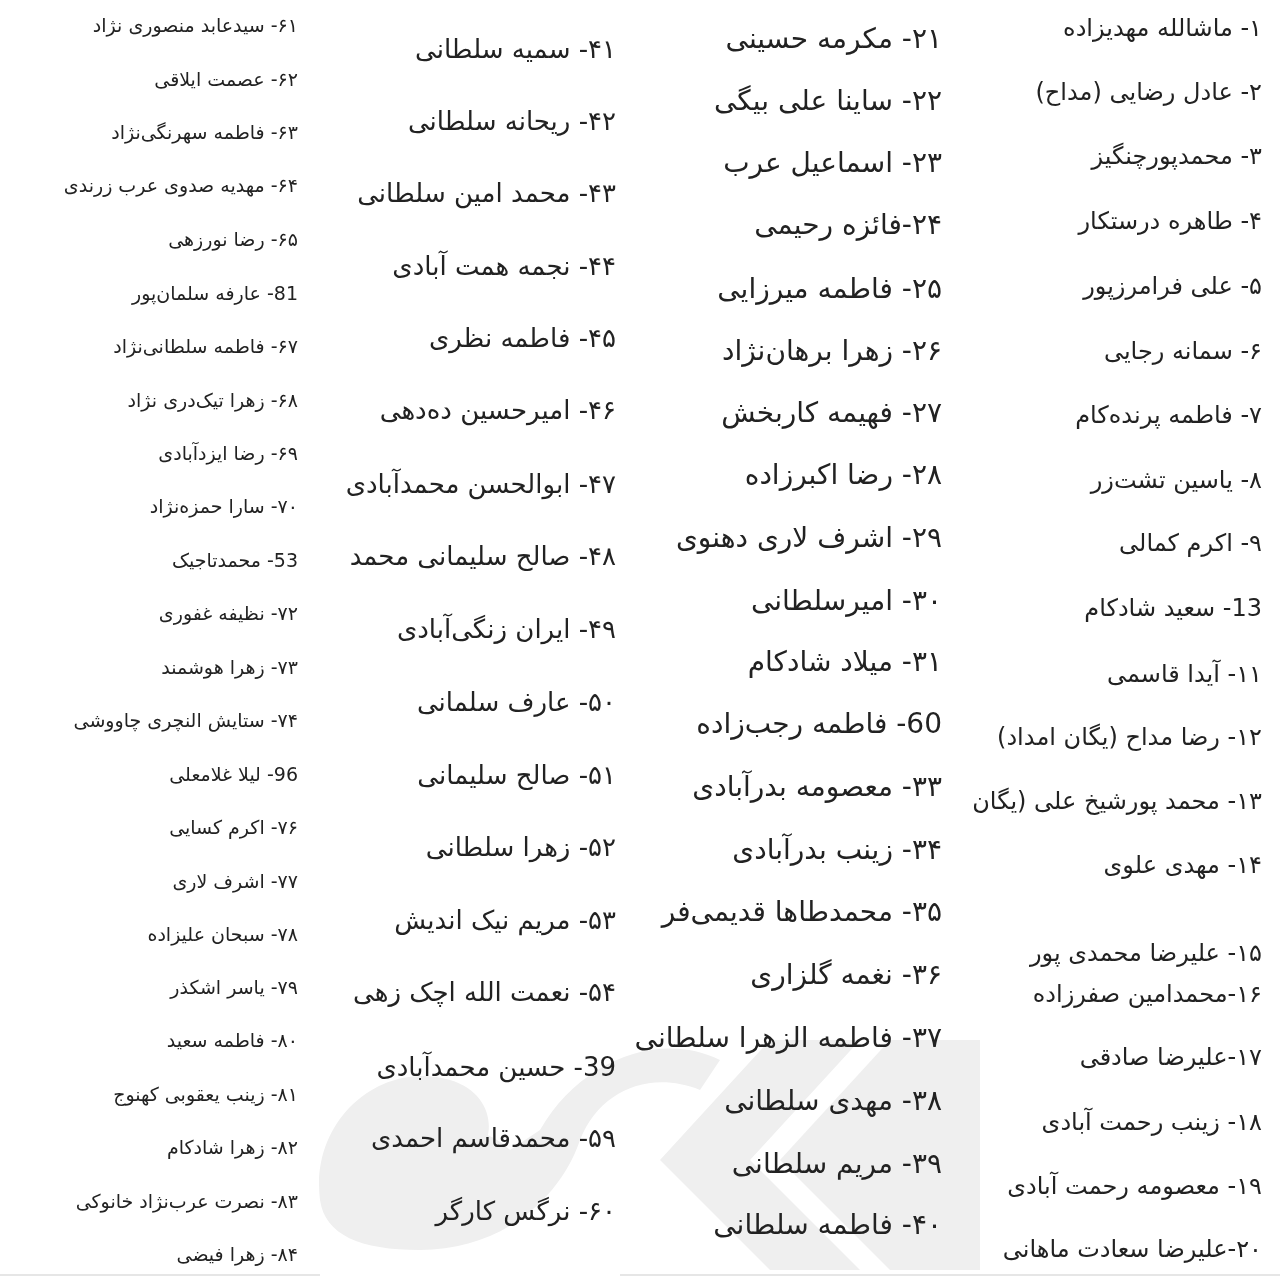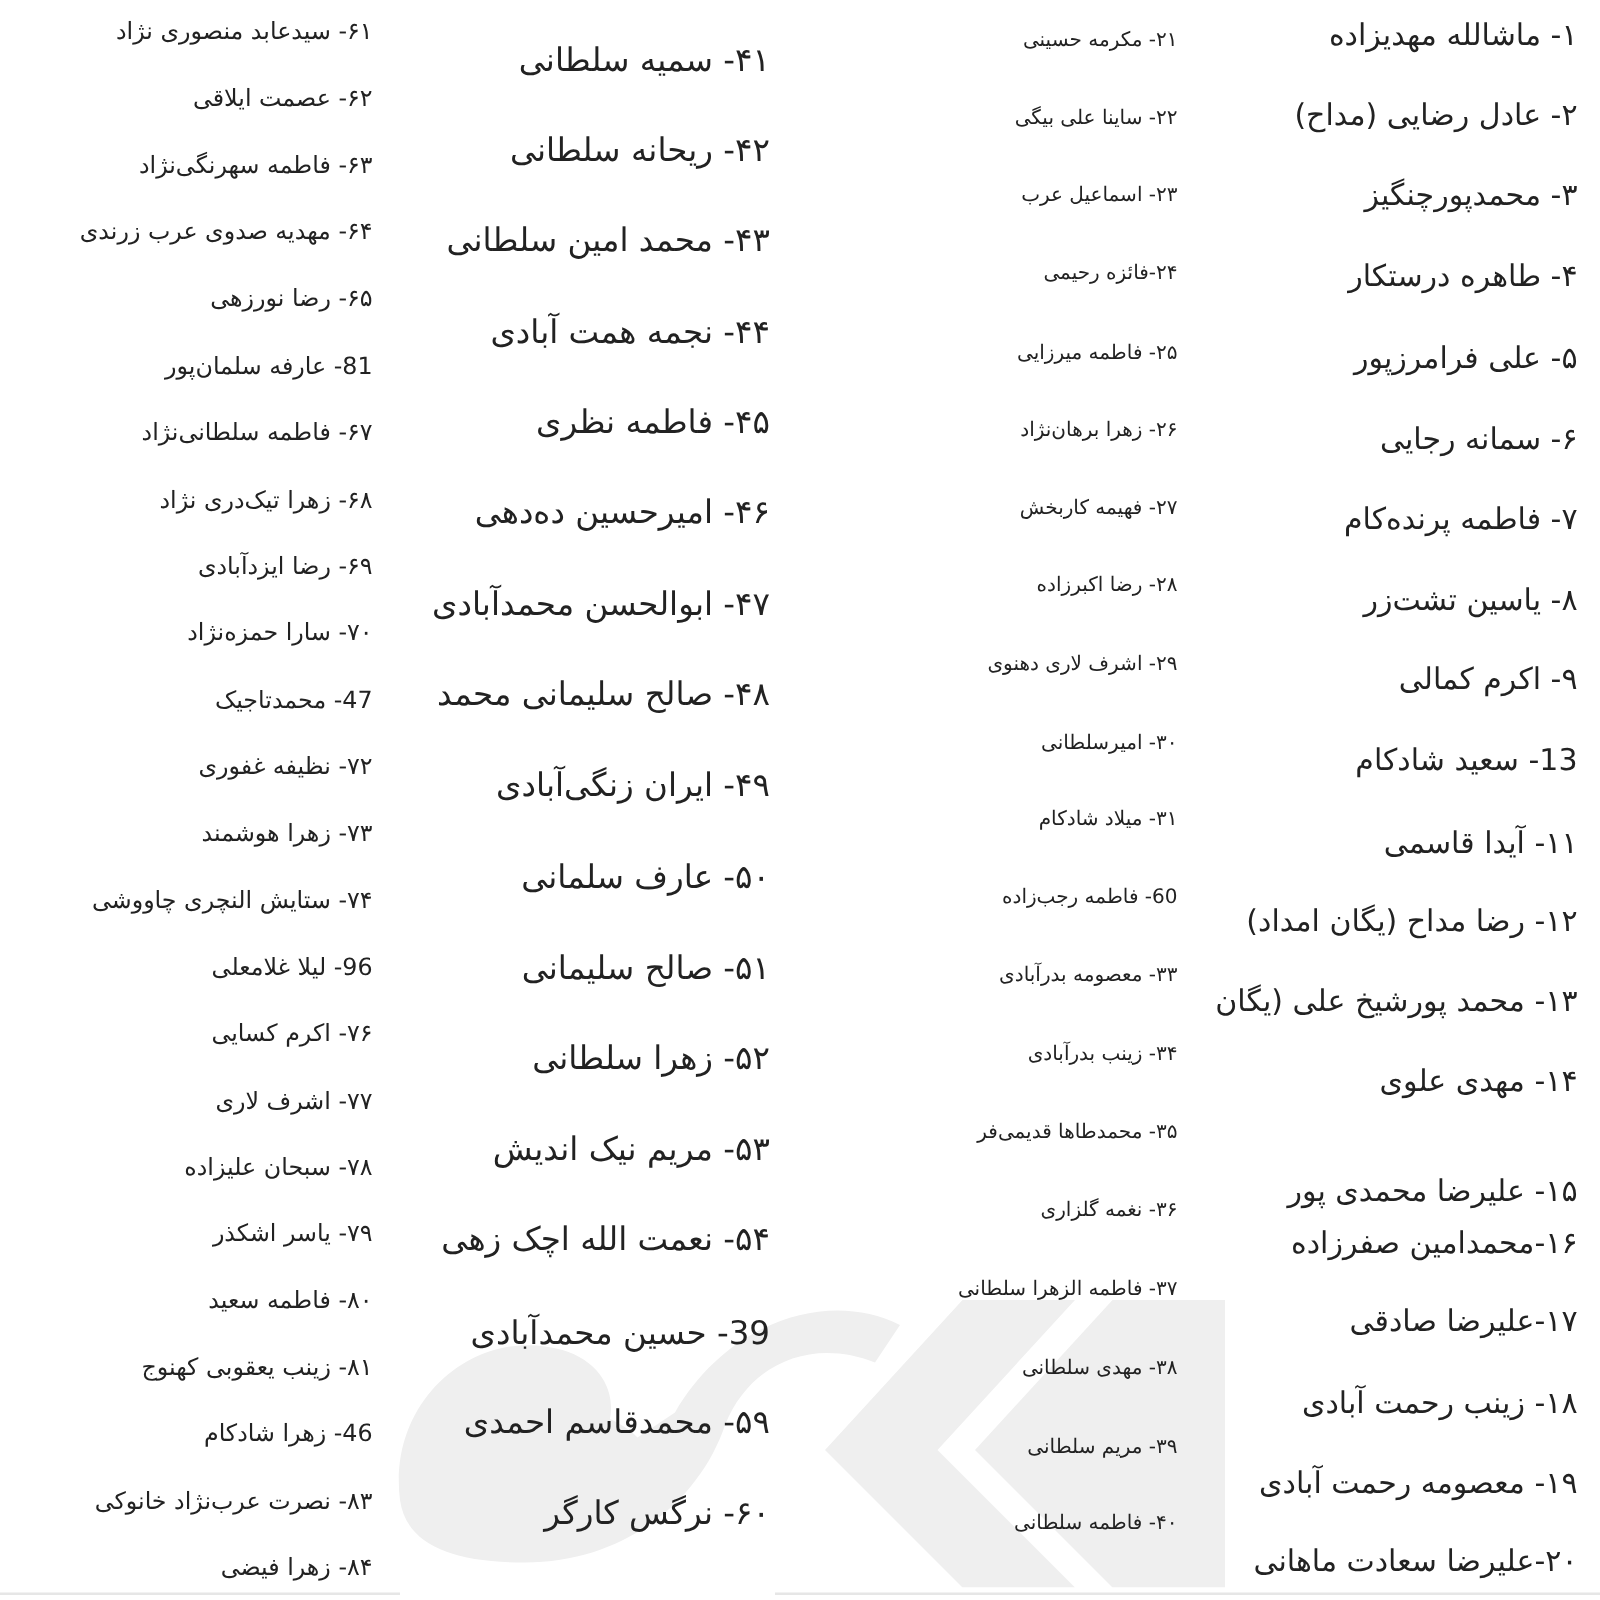--- a/index.html
+++ b/index.html
@@ -3,21 +3,21 @@
 <meta charset="utf-8">
 <style>
   html,body{margin:0;padding:0;}
   body{width:1280px;height:1280px;background:#ffffff;position:relative;overflow:hidden;font-family:"DejaVu Sans",sans-serif;color:#222;}
   .watermark{position:absolute;left:300px;top:1000px;width:680px;height:270px;pointer-events:none;}
   .col{position:absolute;top:0;direction:rtl;text-align:right;}
   .col .row{position:absolute;right:0;white-space:nowrap;direction:rtl;unicode-bidi:plaintext;}
   .col.c1{right:18px;width:330px;}
   .col.c1 .row{font-size:24px;}
   .col.c2{right:338px;width:300px;}
-  .col.c2 .row{font-size:16px;}
+  .col.c2 .row{font-size:28px;}
   .col.c3{right:664px;width:320px;}
   .col.c3 .row{font-size:26px;}
   .col.c4{right:982px;width:300px;}
   .col.c4 .row{font-size:19px;}
   .divider{position:absolute;bottom:4px;height:2px;background:#e6e6e6;}
 </style>
 </head>
 <body>
 
 <svg class="watermark" viewBox="0 0 680 270">
@@ -100,30 +100,30 @@
   <div class="row" style="top:14px">۶۱- سیدعابد منصوری نژاد</div>
   <div class="row" style="top:68px">۶۲- عصمت ایلاقی</div>
   <div class="row" style="top:121px">۶۳- فاطمه سهرنگی‌نژاد</div>
   <div class="row" style="top:174px">۶۴- مهدیه صدوی عرب زرندی</div>
   <div class="row" style="top:228px">۶۵- رضا نورزهی</div>
   <div class="row" style="top:282px">81- عارفه سلمان‌پور</div>
   <div class="row" style="top:335px">۶۷- فاطمه سلطانی‌نژاد</div>
   <div class="row" style="top:389px">۶۸- زهرا تیک‌دری نژاد</div>
   <div class="row" style="top:442px">۶۹- رضا  ایزدآبادی</div>
   <div class="row" style="top:495px">۷۰- سارا حمزه‌نژاد</div>
-  <div class="row" style="top:549px">47- محمدتاجیک</div>
+  <div class="row" style="top:549px">53- محمدتاجیک</div>
   <div class="row" style="top:602px">۷۲- نظیفه غفوری</div>
   <div class="row" style="top:656px">۷۳- زهرا هوشمند</div>
   <div class="row" style="top:709px">۷۴- ستایش النچری چاووشی</div>
   <div class="row" style="top:763px">96- لیلا غلامعلی</div>
   <div class="row" style="top:816px">۷۶- اکرم کسایی</div>
   <div class="row" style="top:870px">۷۷- اشرف لاری</div>
   <div class="row" style="top:923px">۷۸- سبحان علیزاده</div>
   <div class="row" style="top:976px">۷۹- یاسر اشکذر</div>
   <div class="row" style="top:1029px">۸۰- فاطمه سعید</div>
   <div class="row" style="top:1083px">۸۱- زینب یعقوبی کهنوج</div>
-  <div class="row" style="top:1136px">46- زهرا شادکام</div>
+  <div class="row" style="top:1136px">۸۲- زهرا شادکام</div>
   <div class="row" style="top:1190px">۸۳- نصرت عرب‌نژاد خانوکی</div>
   <div class="row" style="top:1243px">۸۴- زهرا فیضی</div>
 </div>
 
 <div class="divider" style="left:0;width:320px"></div>
 <div class="divider" style="left:620px;width:660px"></div>
 
 </body></html>

